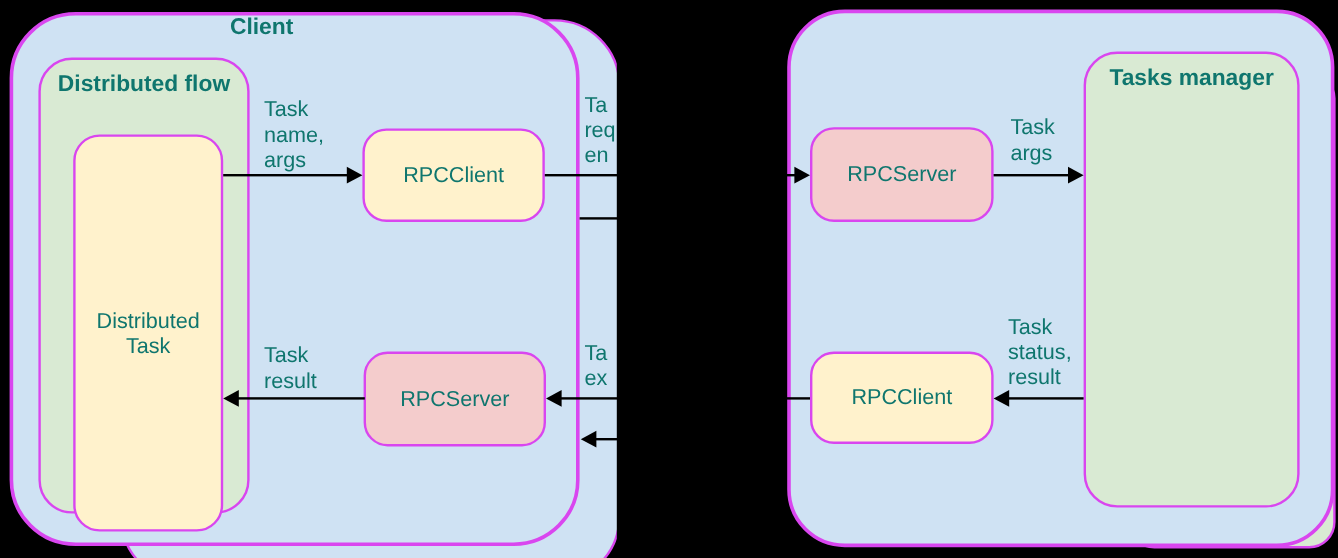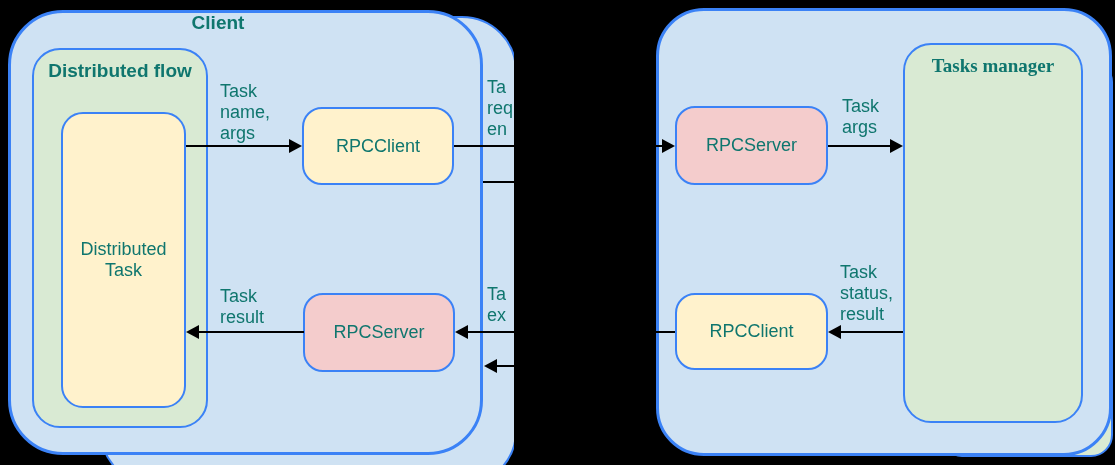--- a/index.html
+++ b/index.html
@@ -4,21 +4,21 @@
 <style>
   html,body{margin:0;padding:0;background:#000;}
   .page{
     position:relative;
     width:1115px;height:465px;
     overflow:hidden;
     background:#000;
     font-family:"Liberation Sans", sans-serif;
     color:#0f766e;
   }
-  .shape{position:absolute;box-sizing:border-box;border:2px solid #3b82f6;}
+  .shape{position:absolute;box-sizing:border-box;border:2px solid #d946ef;}
   .blue{background:#cfe2f3;}
   .green{background:#d9ead3;}
   .yellow{background:#fff2cc;}
   .red{background:#f4cccc;}
   .outer{border-width:3px;}
   .box{display:flex;align-items:center;justify-content:center;text-align:center;}
   .title{
     position:absolute;text-align:center;
     font-weight:bold;font-size:19px;line-height:21px;
   }
@@ -43,21 +43,21 @@
 
   <div class="shape blue" style="left:100px;top:16px;width:417px;height:470px;border-radius:55px;"></div>
 
   <div class="shape blue outer" style="left:8px;top:10px;width:475px;height:445px;border-radius:55px;"></div>
 
   <div class="title" style="left:8px;top:12px;width:420px;">Client</div>
 
   <div class="shape green" style="left:32px;top:48px;width:176px;height:380px;border-radius:28px;"></div>
   <div class="title" style="left:32px;top:60px;width:176px;">Distributed flow</div>
 
-  <div class="shape yellow box" style="left:61px;top:112px;width:125px;height:296px;border-radius:22px;">
+  <div class="shape yellow box" style="left:61px;top:112px;width:125px;height:331px;border-radius:22px;">
     <span class="boxlbl">Distributed
 Task</span>
   </div>
 
   <div class="shape yellow box" style="left:302px;top:107px;width:152px;height:78px;border-radius:20px;">
     <span class="boxlbl">RPCClient</span>
   </div>
 
   <div class="shape red box" style="left:303px;top:293px;width:152px;height:79px;border-radius:20px;">
     <span class="boxlbl">RPCServer</span>
@@ -90,21 +90,21 @@
   <div class="ah-l" style="left:186px;top:325px;"></div>
 
   <div class="void" style="left:514px;top:0;width:144px;height:465px;"></div>
 
   <div class="shape green" style="left:940px;top:60px;width:173px;height:397px;border-radius:22px;"></div>
 
   <div class="shape blue outer" style="left:656px;top:8px;width:456px;height:448px;border-radius:48px;"></div>
 
 
   <div class="shape green" style="left:903px;top:43px;width:180px;height:380px;border-radius:28px;"></div>
-  <div class="title" style="left:903px;top:55px;width:180px;font-family:Liberation Serif, serif;">Tasks manager</div>
+  <div class="title" style="left:903px;top:55px;width:180px;">Tasks manager</div>
 
 
   <div class="shape red box" style="left:675px;top:106px;width:153px;height:79px;border-radius:20px;">
     <span class="boxlbl">RPCServer</span>
   </div>
 
   <div class="shape yellow box" style="left:675px;top:293px;width:153px;height:77px;border-radius:20px;">
     <span class="boxlbl">RPCClient</span>
   </div>
 

